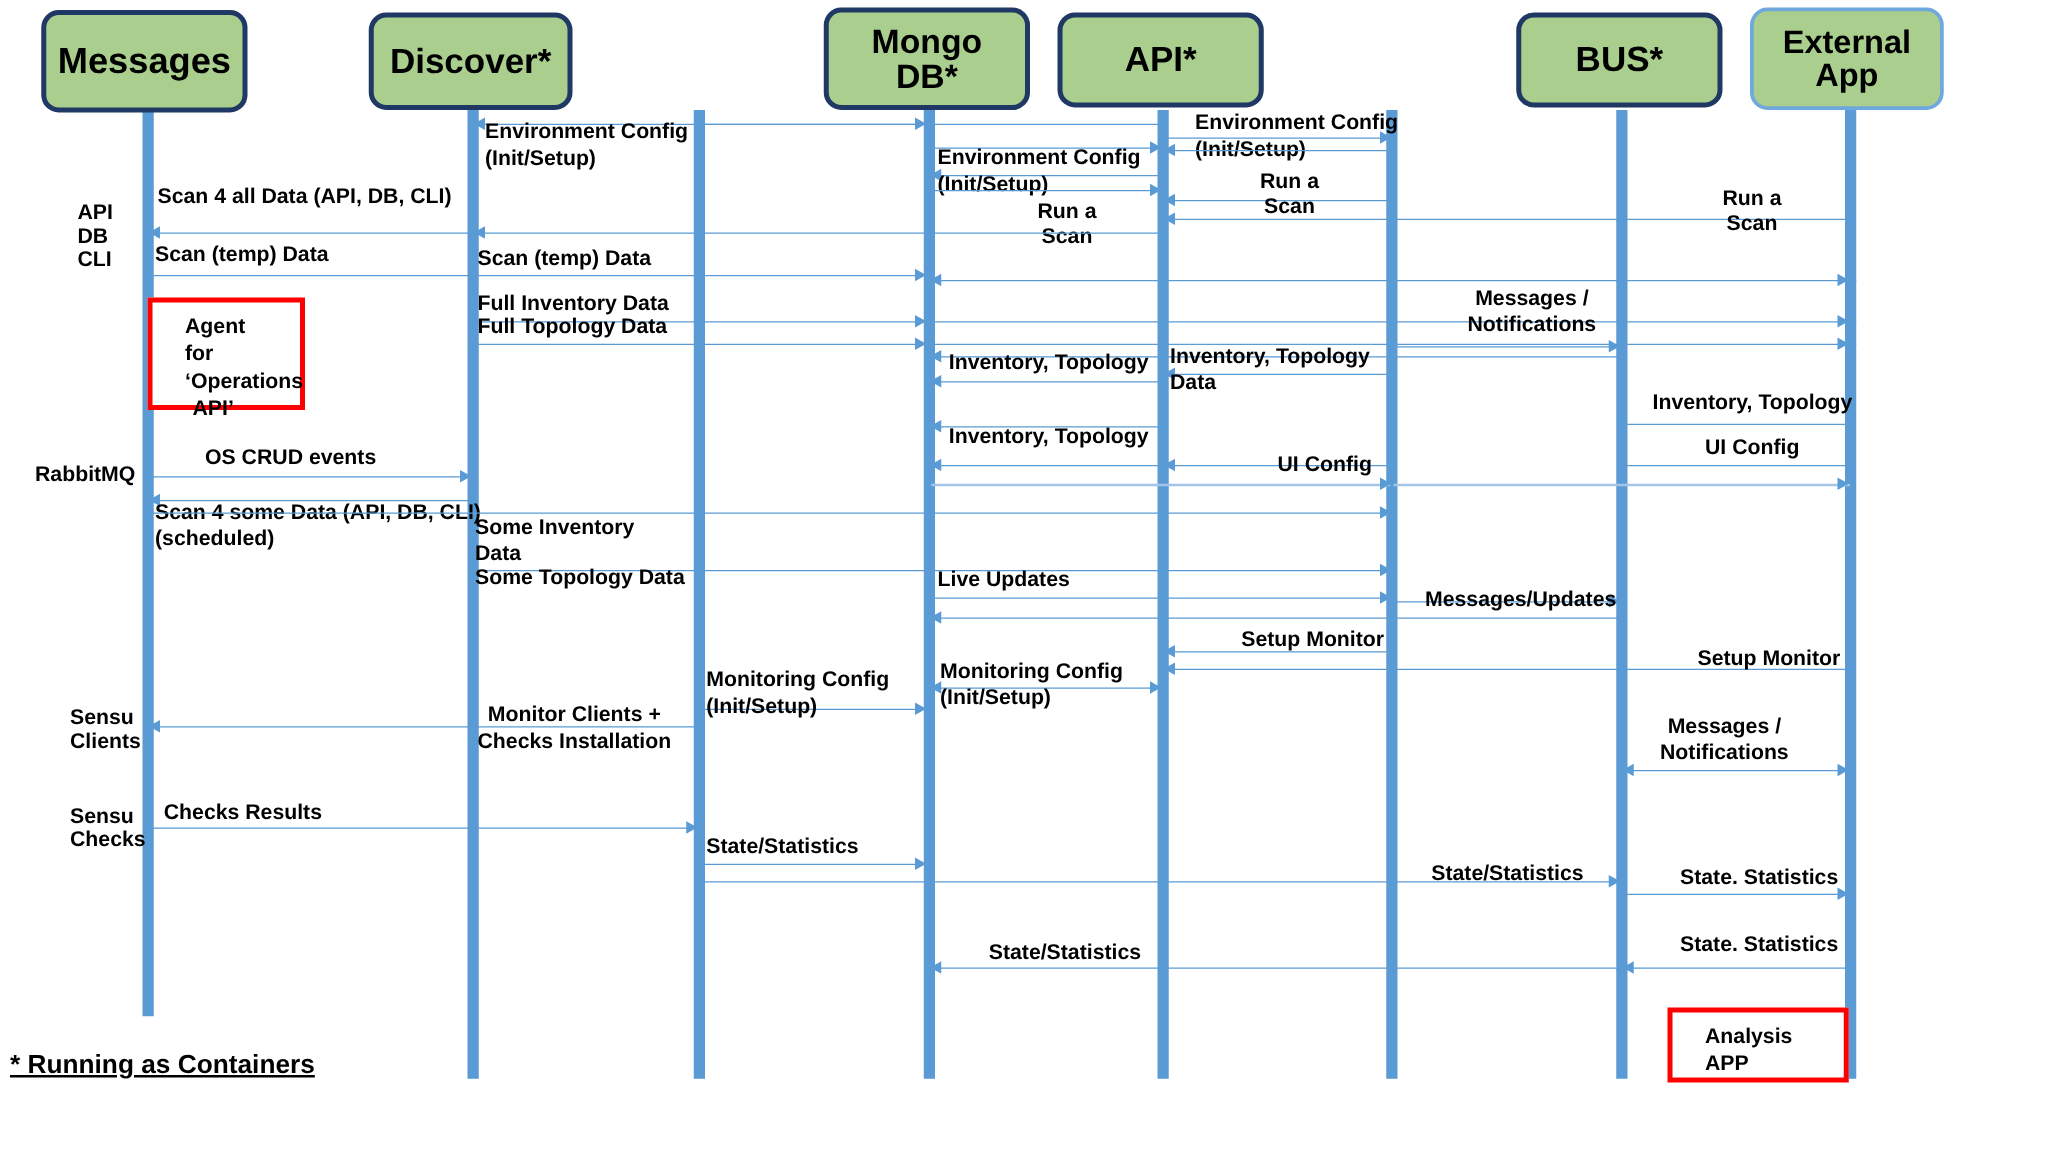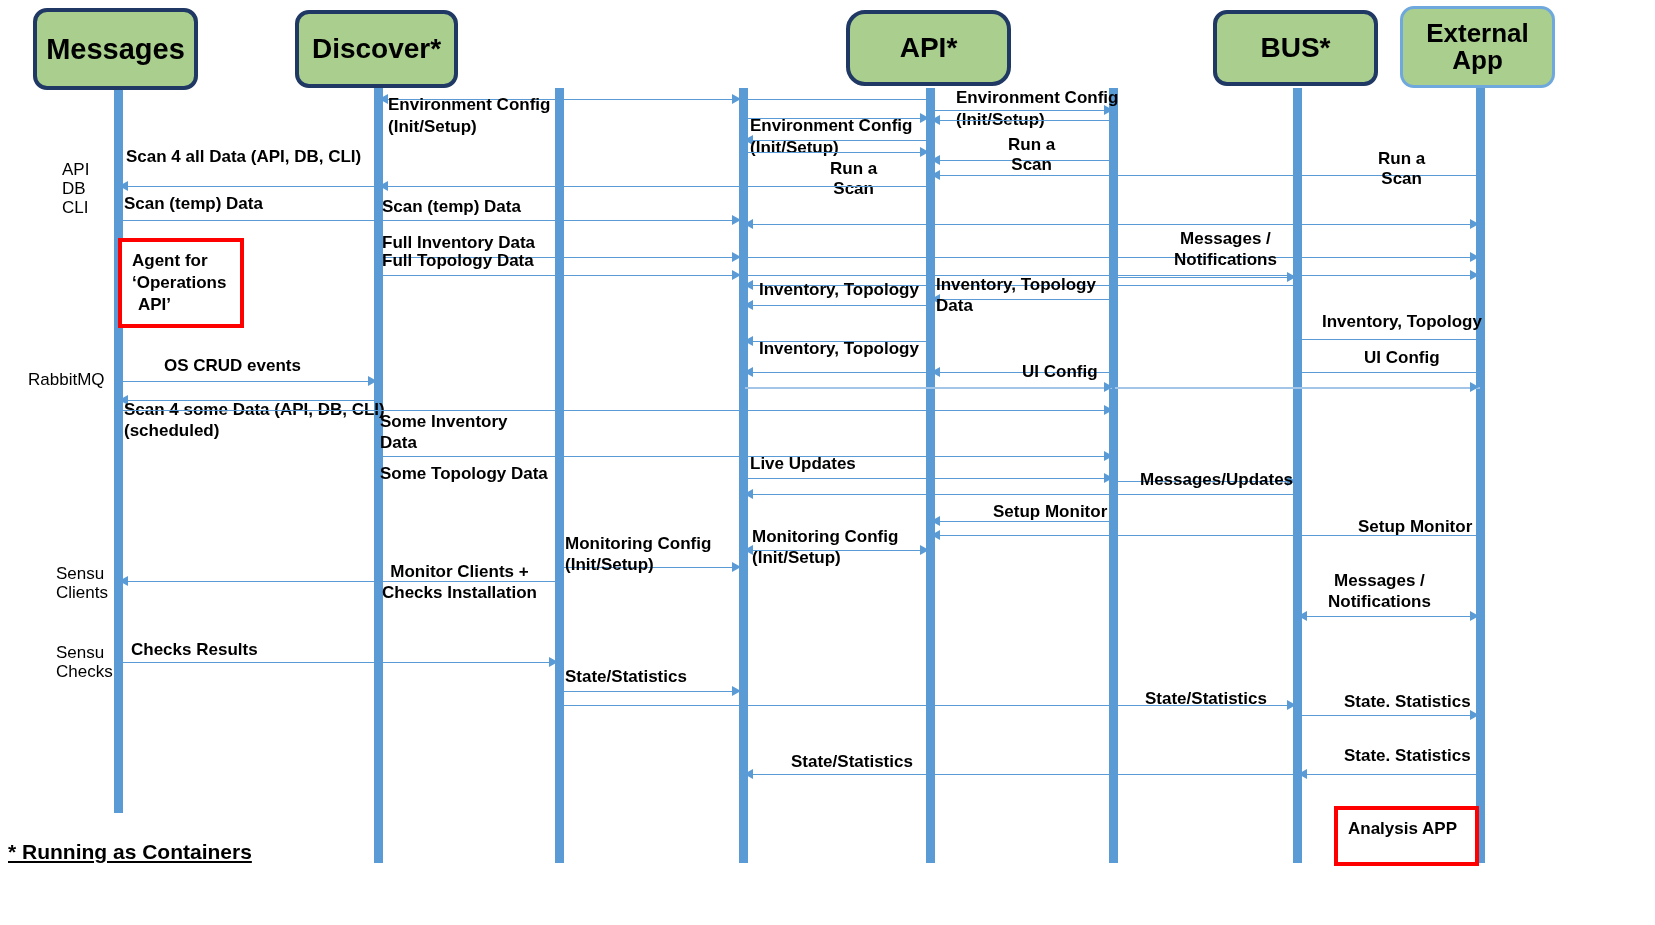--- a/index.html
+++ b/index.html
@@ -46,33 +46,33 @@
   .lbl{
     position:absolute;
     font-weight:bold;
     color:#000;
     white-space:nowrap;
     line-height:1.08;
     font-size:17px;
   }
   .lbl.ctr{text-align:center;}
   .side-lbl{
-    position:absolute;font-weight:normal;color:#000;font-size:17px;
+    position:absolute;font-weight:bold;color:#000;font-size:17px;
     line-height:1.12;text-align:left;
   }
 
   
   .redbox{
     position:absolute;
     box-sizing:border-box;
     border:4px solid #FF0000;
     background:#ffffff;
     font-weight:bold;color:#000;
     font-size:17px;line-height:1.3;
-    padding:8px 10px;
+    padding:8px 26px;
   }
   .redbox.center{display:flex;align-items:flex-start;}
 
   .footnote{
     position:absolute;
     font-weight:bold;font-size:21px;color:#000;
     text-decoration:underline;
     white-space:nowrap;
   }
 </style>
@@ -89,21 +89,24 @@
   <div class="lifeline" style="left:1109px;top:88px;height:775px;"></div>
   <div class="lifeline" style="left:1293px;top:88px;height:775px;"></div>
   <div class="lifeline" style="left:1476px;top:88px;height:775px;"></div>
 
   <div class="actor" style="left:33px;top:8px;width:165px;height:82px;font-size:29px;">
     <span>Messages</span>
   </div>
   <div class="actor" style="left:295px;top:10px;width:163px;height:78px;font-size:28px;">
     <span>Discover*</span>
   </div>
-  <div class="actor" style="left:846px;top:10px;width:165px;height:76px;font-size:28px;border-radius:19px;">
+  <div class="actor" style="left:659px;top:6px;width:165px;height:82px;font-size:27px;">
+    <span style="display:block;max-width:105px;">Mongo DB*</span>
+  </div>
+  <div class="actor" style="left:846px;top:10px;width:165px;height:76px;font-size:28px;">
     <span>API*</span>
   </div>
   <div class="actor" style="left:1213px;top:10px;width:165px;height:76px;font-size:28px;">
     <span>BUS*</span>
   </div>
   <div class="actor ext" style="left:1400px;top:6px;width:155px;height:82px;font-size:26px;">
     <span style="display:block;max-width:110px;">External App</span>
   </div>
 
   <div class="side-lbl" style="left:62px;top:160px;">
@@ -257,21 +260,21 @@
   <div class="msg" style="left:745px;top:410px;width:367px;"></div>
   <div class="arrowhead right" style="left:1104px;top:405px;"></div>
   <div class="lbl" style="left:380px;top:413px;">
     <div>Some Inventory</div>
     <div style="margin-top:3px;">Data</div>
   </div>
 
   <div class="msg" style="left:380px;top:456px;width:360px;"></div>
   <div class="msg" style="left:745px;top:456px;width:367px;"></div>
   <div class="arrowhead right" style="left:1104px;top:451px;"></div>
-  <div class="lbl" style="left:380px;top:453px;margin-top:12px;">Some Topology Data</div>
+  <div class="lbl" style="left:380px;top:453px;">Some Topology Data</div>
 
   <div class="msg" style="left:745px;top:478px;width:367px;"></div>
   <div class="arrowhead right" style="left:1104px;top:473px;"></div>
   <div class="lbl" style="left:750px;top:455px;">Live Updates</div>
 
   <div class="msg" style="left:1115px;top:481px;width:180px;"></div>
   <div class="arrowhead right" style="left:1287px;top:476px;"></div>
   <div class="lbl" style="left:1140px;top:471px;">Messages/Updates</div>
 
   <div class="msg" style="left:745px;top:494px;width:550px;"></div>

